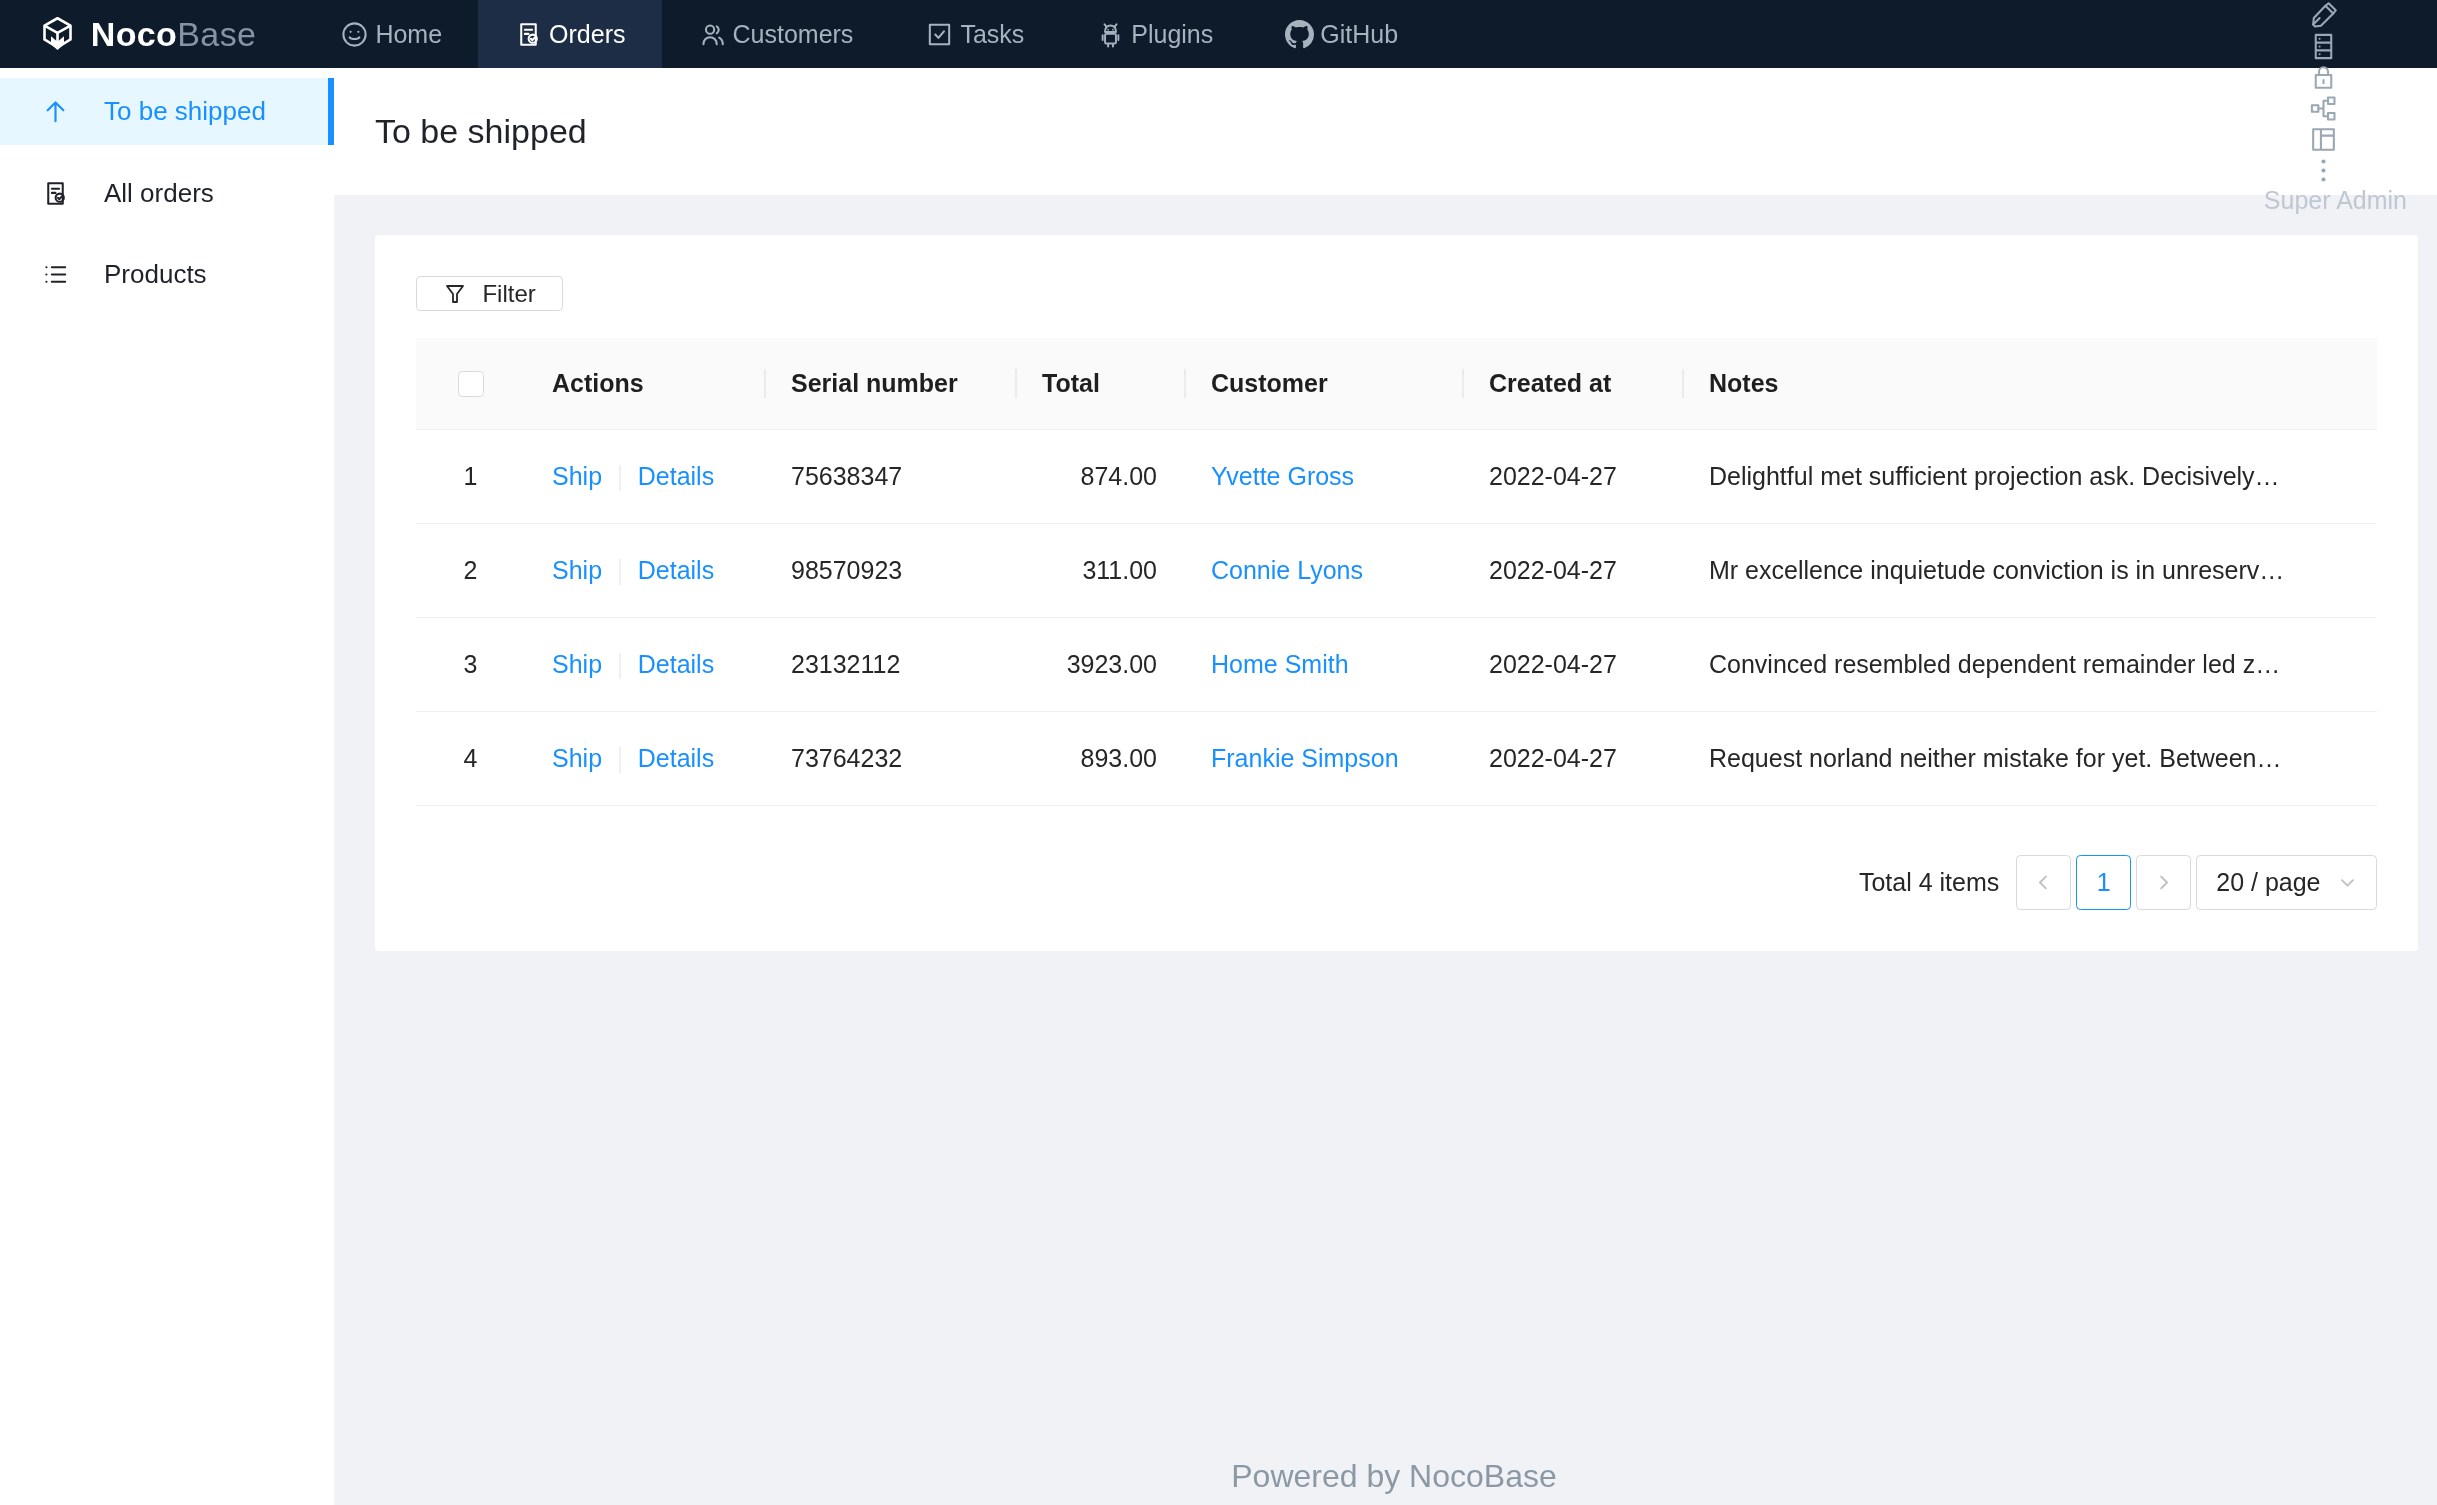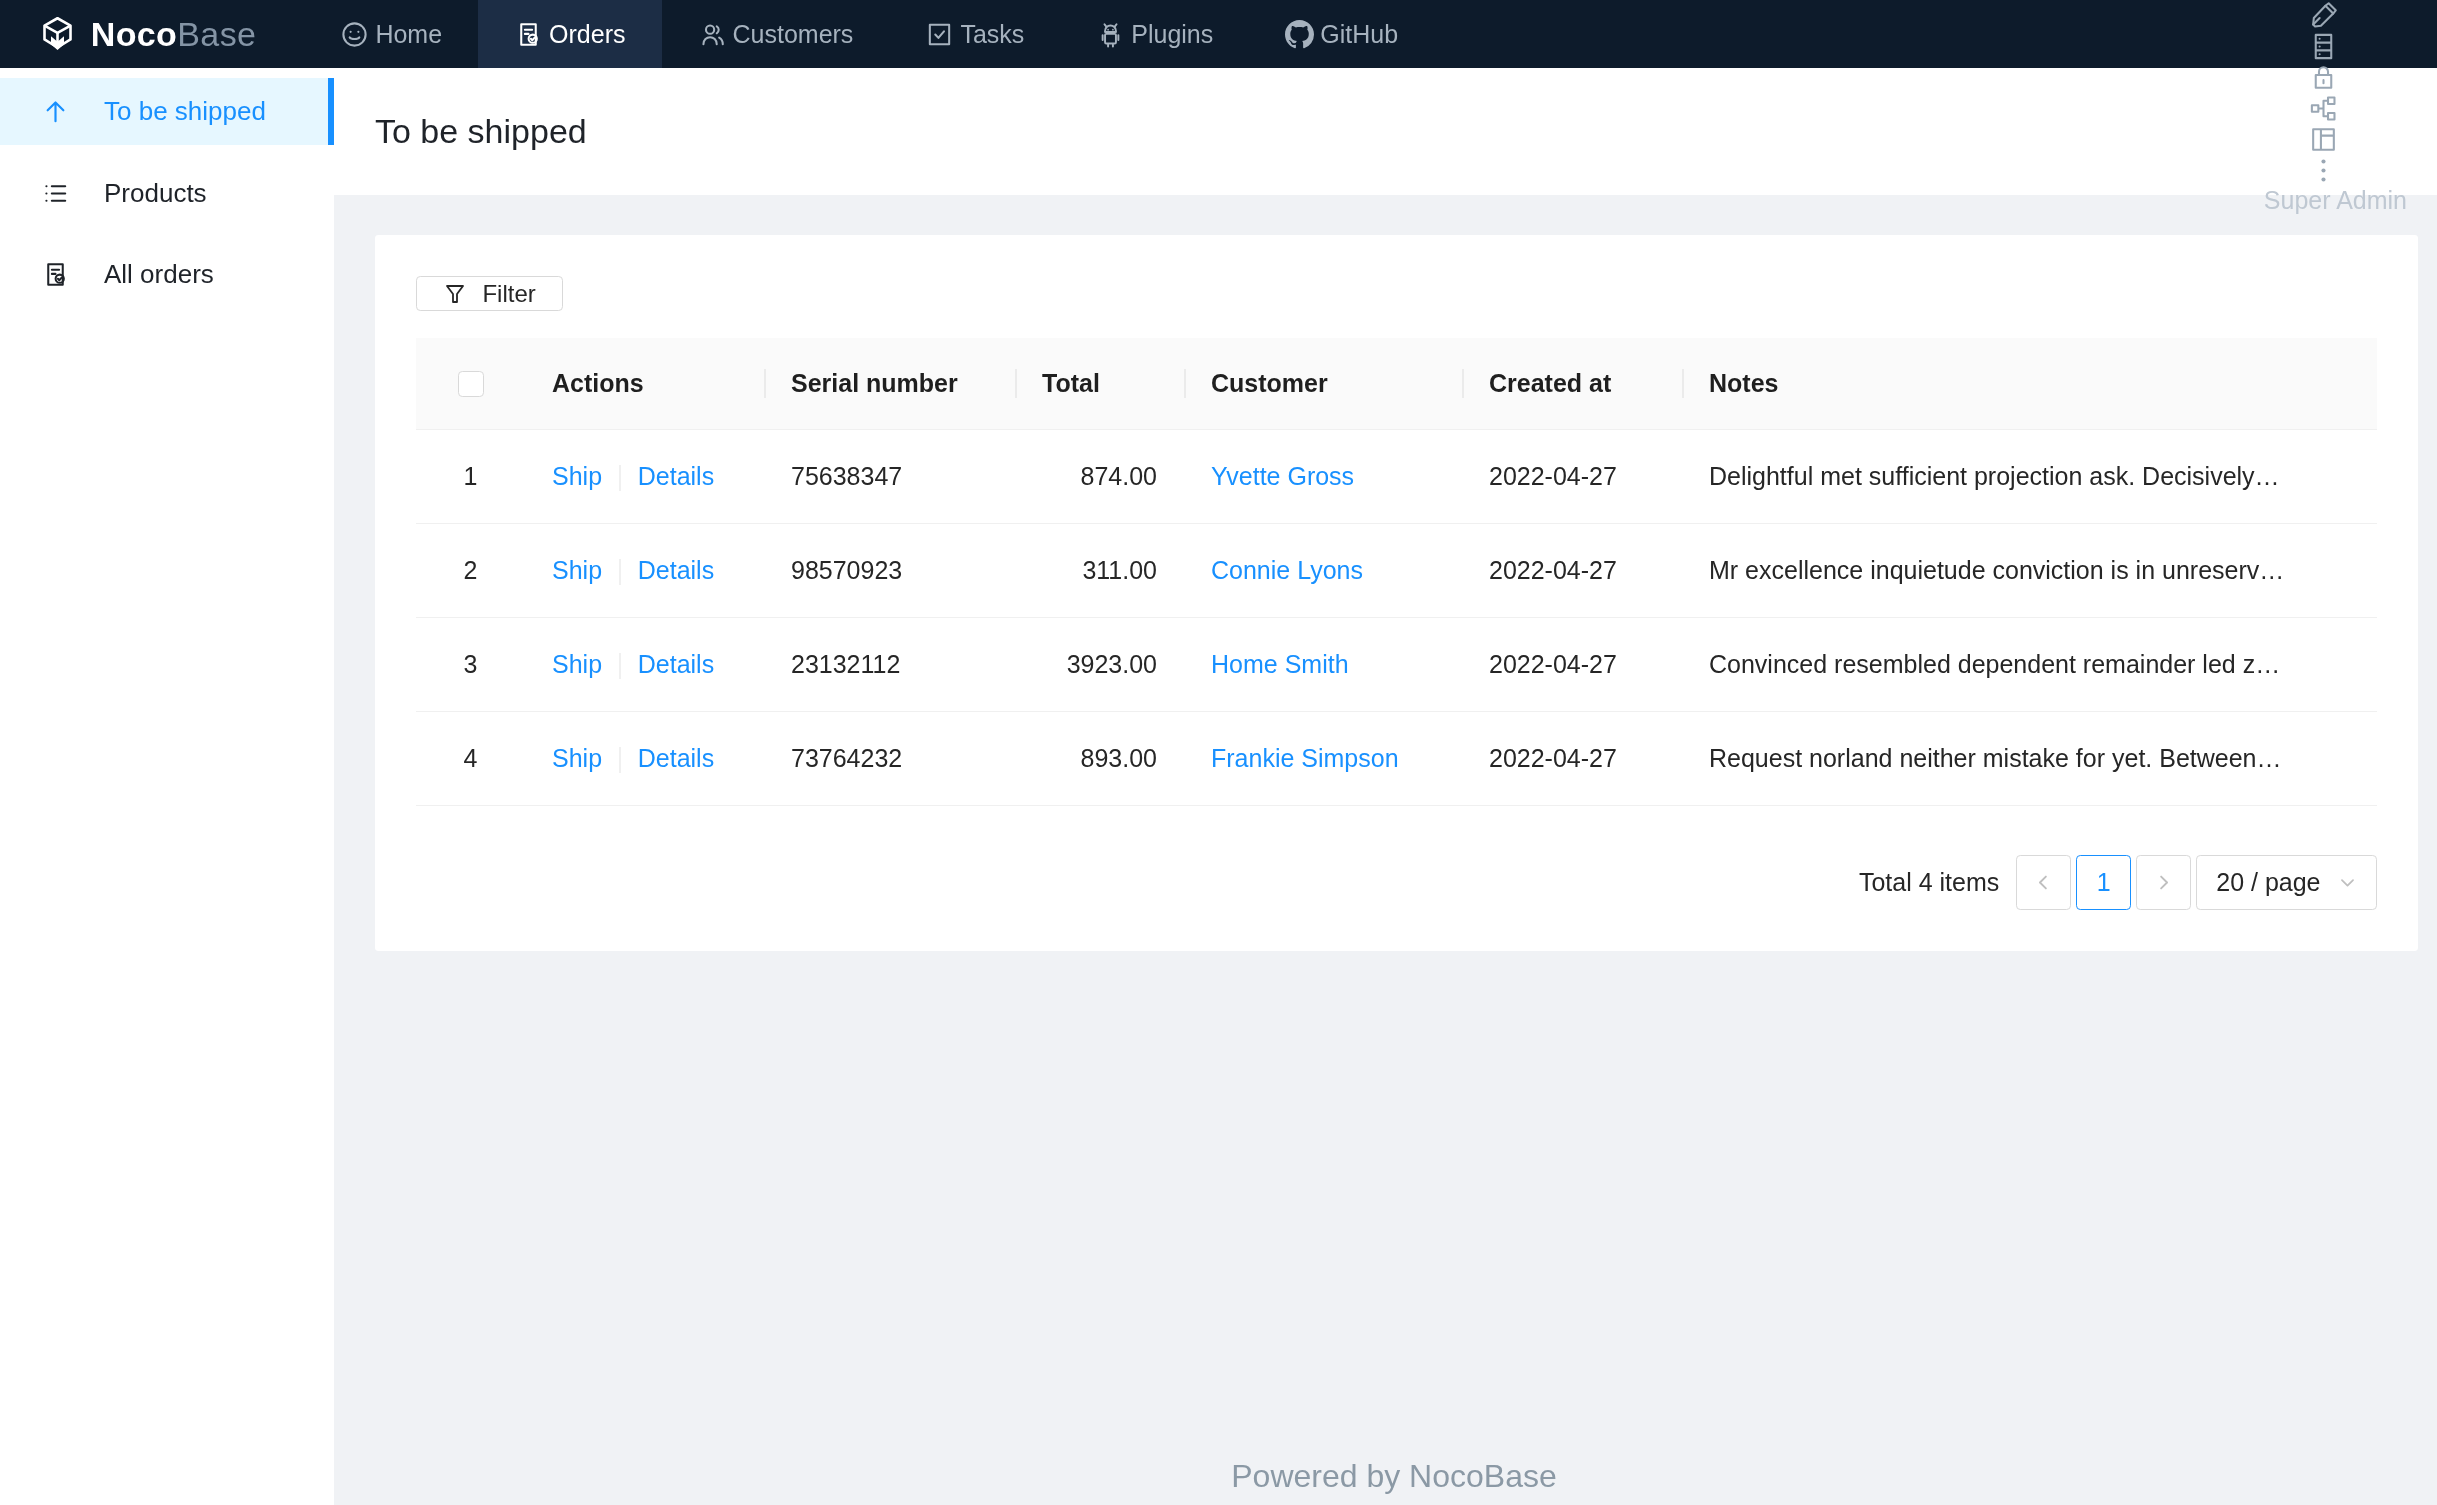--- a/index.html
+++ b/index.html
@@ -275,39 +275,39 @@
   <div class="side-item active">
     <span>
       <svg viewBox="0 0 24 24" fill="none" stroke="currentColor" stroke-width="1.8" stroke-linecap="round" stroke-linejoin="round">
         <path d="M12 20 V5 M5.5 11 L12 4.5 L18.5 11"></path>
       </svg>
     </span>
     <span>To be shipped</span>
   </div>
   <div class="side-item">
     <span>
+      <svg viewBox="0 0 24 24" fill="none" stroke="currentColor" stroke-width="1.7" stroke-linecap="round" stroke-linejoin="round">
+        <path d="M6 3.5 h12 v17 h-12 z"></path>
+        <path d="M9 8 h6 M9 11.5 h3"></path>
+        <circle cx="15.5" cy="15.5" r="3.4"></circle>
+        <path d="M14 15.6 l1.1 1.1 l2-2.1"></path>
+      </svg>
+    </span>
+    <span>All orders</span>
+  </div>
+  <div class="side-item">
+    <span>
       <svg viewBox="0 0 24 24" fill="none" stroke="currentColor" stroke-width="1.8" stroke-linecap="round">
         <path d="M9 6 h11 M9 12 h11 M9 18 h11"></path>
         <circle cx="4.5" cy="6" r="0.9" fill="currentColor" stroke="none"></circle>
         <circle cx="4.5" cy="12" r="0.9" fill="currentColor" stroke="none"></circle>
         <circle cx="4.5" cy="18" r="0.9" fill="currentColor" stroke="none"></circle>
       </svg>
     </span>
     <span>Products</span>
-  </div>
-  <div class="side-item">
-    <span>
-      <svg viewBox="0 0 24 24" fill="none" stroke="currentColor" stroke-width="1.7" stroke-linecap="round" stroke-linejoin="round">
-        <path d="M6 3.5 h12 v17 h-12 z"></path>
-        <path d="M9 8 h6 M9 11.5 h3"></path>
-        <circle cx="15.5" cy="15.5" r="3.4"></circle>
-        <path d="M14 15.6 l1.1 1.1 l2-2.1"></path>
-      </svg>
-    </span>
-    <span>All orders</span>
   </div>
 </div>
 
 <div class="main">
   <div class="page-header">
     <div class="page-title">To be shipped</div>
   </div>
 
   <div class="content">
     <div class="card">

